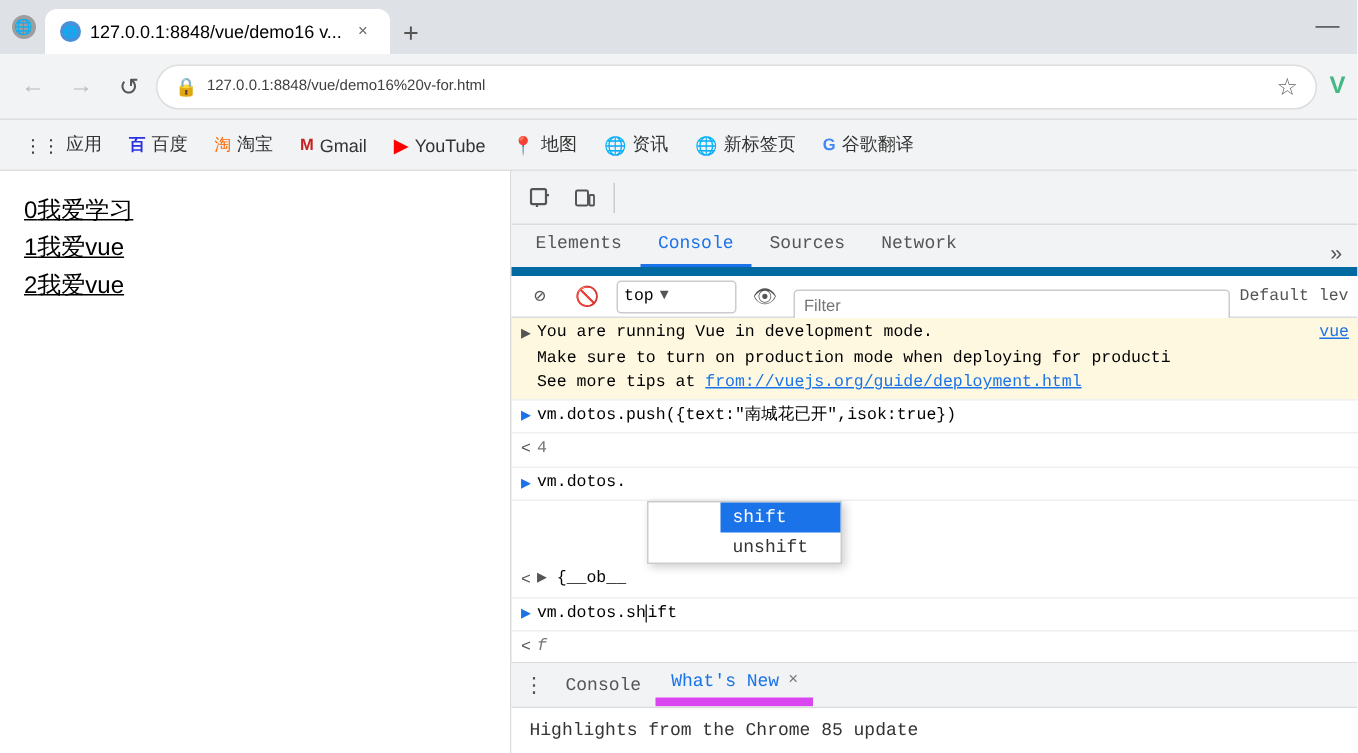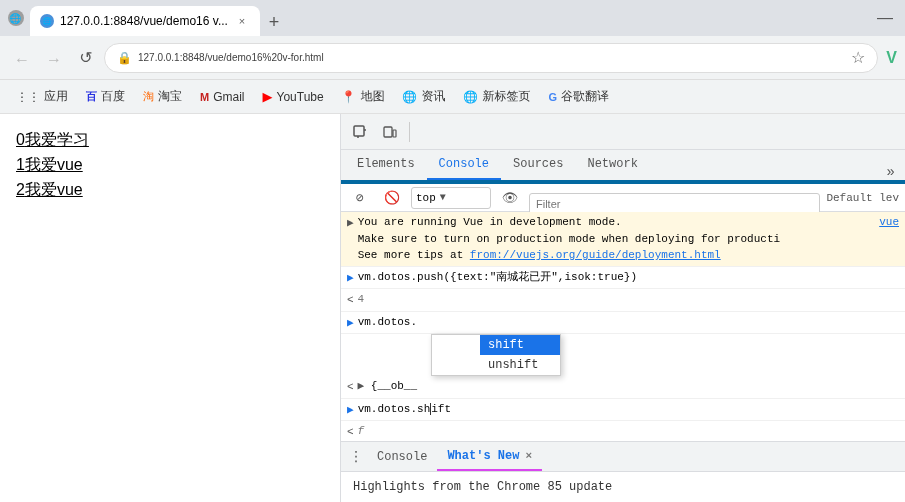--- a/index.html
+++ b/index.html
@@ -166,21 +166,21 @@
       border-radius: 4px;
       display: flex; align-items: center; justify-content: center;
       cursor: pointer; color: #555; font-size: 14px;
     }
     .dt-separator { width: 1px; height: 20px; background: #ccc; margin: 0 2px; }
 
     
     .devtools-tabs {
       height: 34px;
       background: #f1f3f4;
-      border-bottom: 4px solid #0369a1;
+      border-bottom: 6px solid #0369a1;
       display: flex;
       align-items: flex-end;
       padding: 0 4px;
     }
     .dt-tab {
       height: 30px;
       padding: 0 12px;
       display: flex;
       align-items: center;
       font-size: 12px;
@@ -291,22 +291,21 @@
       padding: 0 10px;
       display: flex;
       align-items: center;
       font-size: 12px;
       color: #555;
       cursor: pointer;
       gap: 4px;
     }
     .dt-bottom-tab.active {
       color: #1a73e8;
-      border-bottom: 2px solid #d946ef;
-      font-weight: bold;
+      border-bottom: 6px solid #d946ef;
     }
     .dt-bottom-tab-close {
       font-size: 11px; color: #777; cursor: pointer; margin-left: 2px;
     }
     .dt-menu-icon { font-size: 14px; color: #555; cursor: pointer; padding: 0 4px; }
 
     
     .whats-new-panel {
       background: #fff;
       border-top: 1px solid #dadce0;

